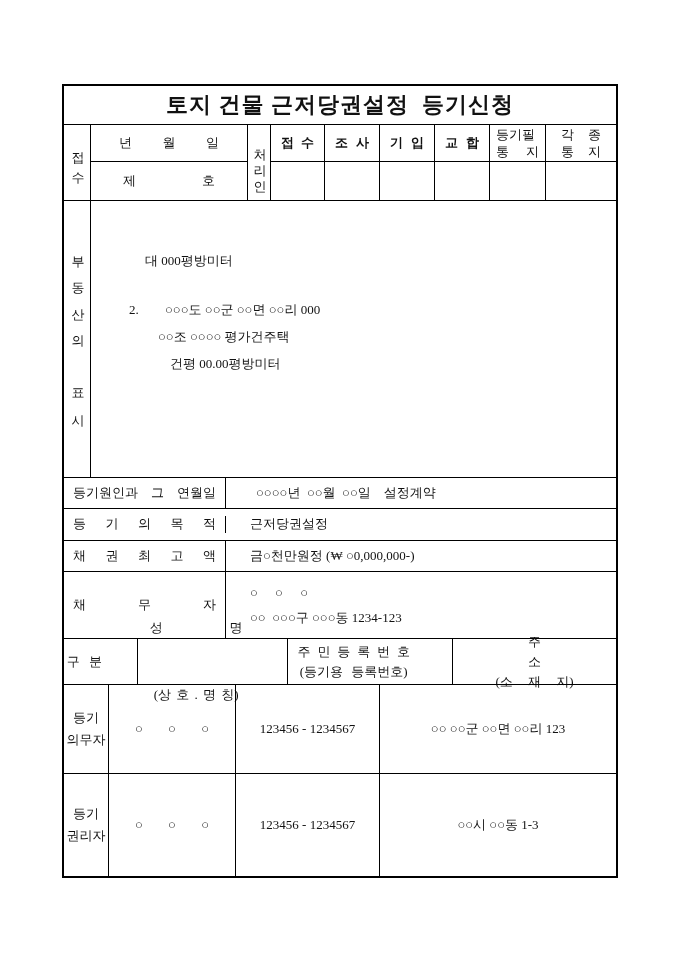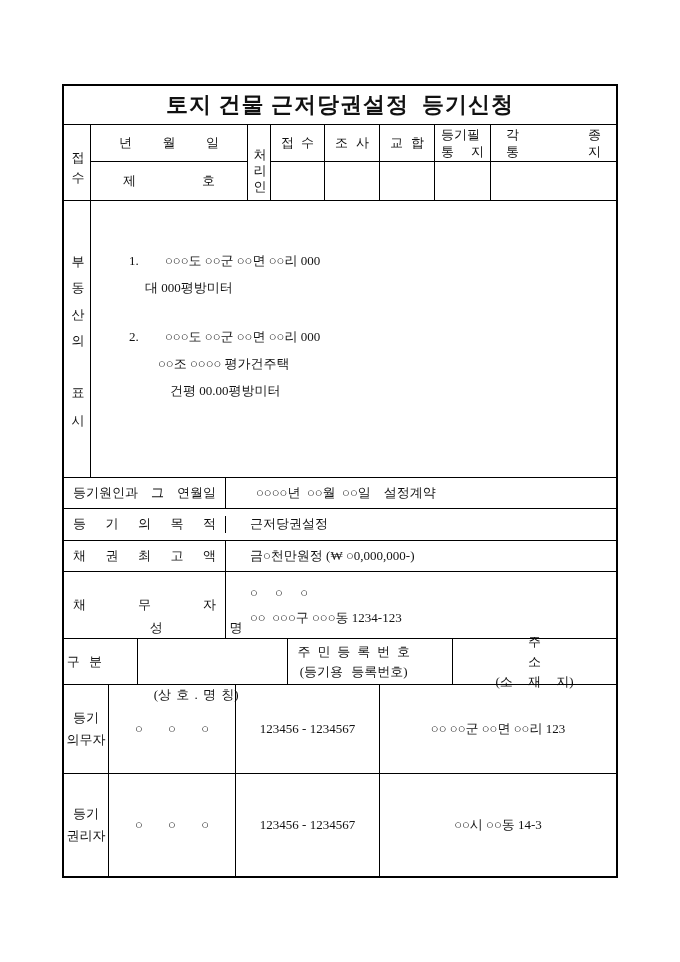--- a/index.html
+++ b/index.html
@@ -30,21 +30,21 @@
   .w-date { width:157px; }
   .w-clerk { width:23px; }
   .subcol { display:flex; flex-direction:column; }
   .subtop { height:36px; box-sizing:border-box; display:flex; flex-direction:column; justify-content:center; }
   .subbottom { flex:1; border-top:1px solid #000; }
   .jst { display:block; width:100%; box-sizing:border-box; text-align:justify; text-align-last:justify; }
   .date-l { padding:0 28px; }
   .num-l { padding:0 32px; }
   .rc { width:55px; }
   .rc1 { width:54px; } .rc4 { width:55px; } .rc5 { width:56px; } .rc6 { flex:1; }
-  .rc-l1 { padding:0 10px; }
+  .rc-l1 { padding:0 10px;font-weight:bold; }
   .rc-l2line { padding:0 6px; line-height:17px; }
   .rc6-l { padding:0 15px; line-height:17px; }
 
   
   .r-prop { height:277px; }
   .prop-content { flex:1; padding-top:46px; box-sizing:border-box; }
   .prop-line { white-space:pre-wrap; line-height:27px; }
   .pl-1 { padding-left:38px; }
   .pl-num { display:inline-block; width:36px; }
   .pl-sub1 { padding-left:54px; }
@@ -109,20 +109,26 @@
           <span class="jst rc-l1">접 수</span>
         </div>
       <div class="subbottom"></div>
     </div>
     <div class="cell rc subcol">
       <div class="subtop">
           <span class="jst rc-l1">조 사</span>
         </div>
       <div class="subbottom"></div>
     </div>
+    <div class="cell rc subcol">
+      <div class="subtop">
+          <span class="jst rc-l1">기 입</span>
+        </div>
+      <div class="subbottom"></div>
+    </div>
     <div class="cell rc4 subcol">
       <div class="subtop">
           <span class="jst rc-l1">교 합</span>
         </div>
       <div class="subbottom"></div>
     </div>
     <div class="cell rc5 subcol">
       <div class="subtop">
         <span class="jst rc-l2line">등기필</span>
         <span class="jst rc-l2line">통 지</span>
@@ -137,21 +143,20 @@
       <div class="subbottom"></div>
     </div>
   </div>
 
   <div class="row r-prop">
     <div class="cell w-stub vstub">
       <span style="letter-spacing:13px">부동산의 표시</span>
     </div>
     <div class="cell prop-content">
       <div>
-        <div class="prop-line pl-1"><span class="pl-num">1.</span><span>○○○도 ○○군 ○○면 ○○리 000</span></div>
         <div class="prop-line pl-sub1">대 000평방미터</div>
       </div>
       <div class="item2">
         <div class="prop-line pl-1"><span class="pl-num">2.</span><span>○○○도 ○○군 ○○면 ○○리 000</span></div>
         <div class="prop-line pl-sub2">○○조 ○○○○ 평가건주택</div>
         <div class="prop-line pl-sub3">건평 00.00평방미터</div>
       </div>
     </div>
   </div>
 
@@ -231,17 +236,17 @@
       <span>등기</span>
       <span>권리자</span>
     </div>
     <div class="cell pc-name prc">
       <span class="party-name">○ ○ ○</span>
     </div>
     <div class="cell pc-num prc">
       <span class="party-num">123456 - 1234567</span>
     </div>
     <div class="cell pc-addr prc">
-      <span class="party-addr">○○시 ○○동 14-3</span>
+      <span class="party-addr">○○시 ○○동 1-3</span>
     </div>
   </div>
 
 </div>
 
 </body></html>

